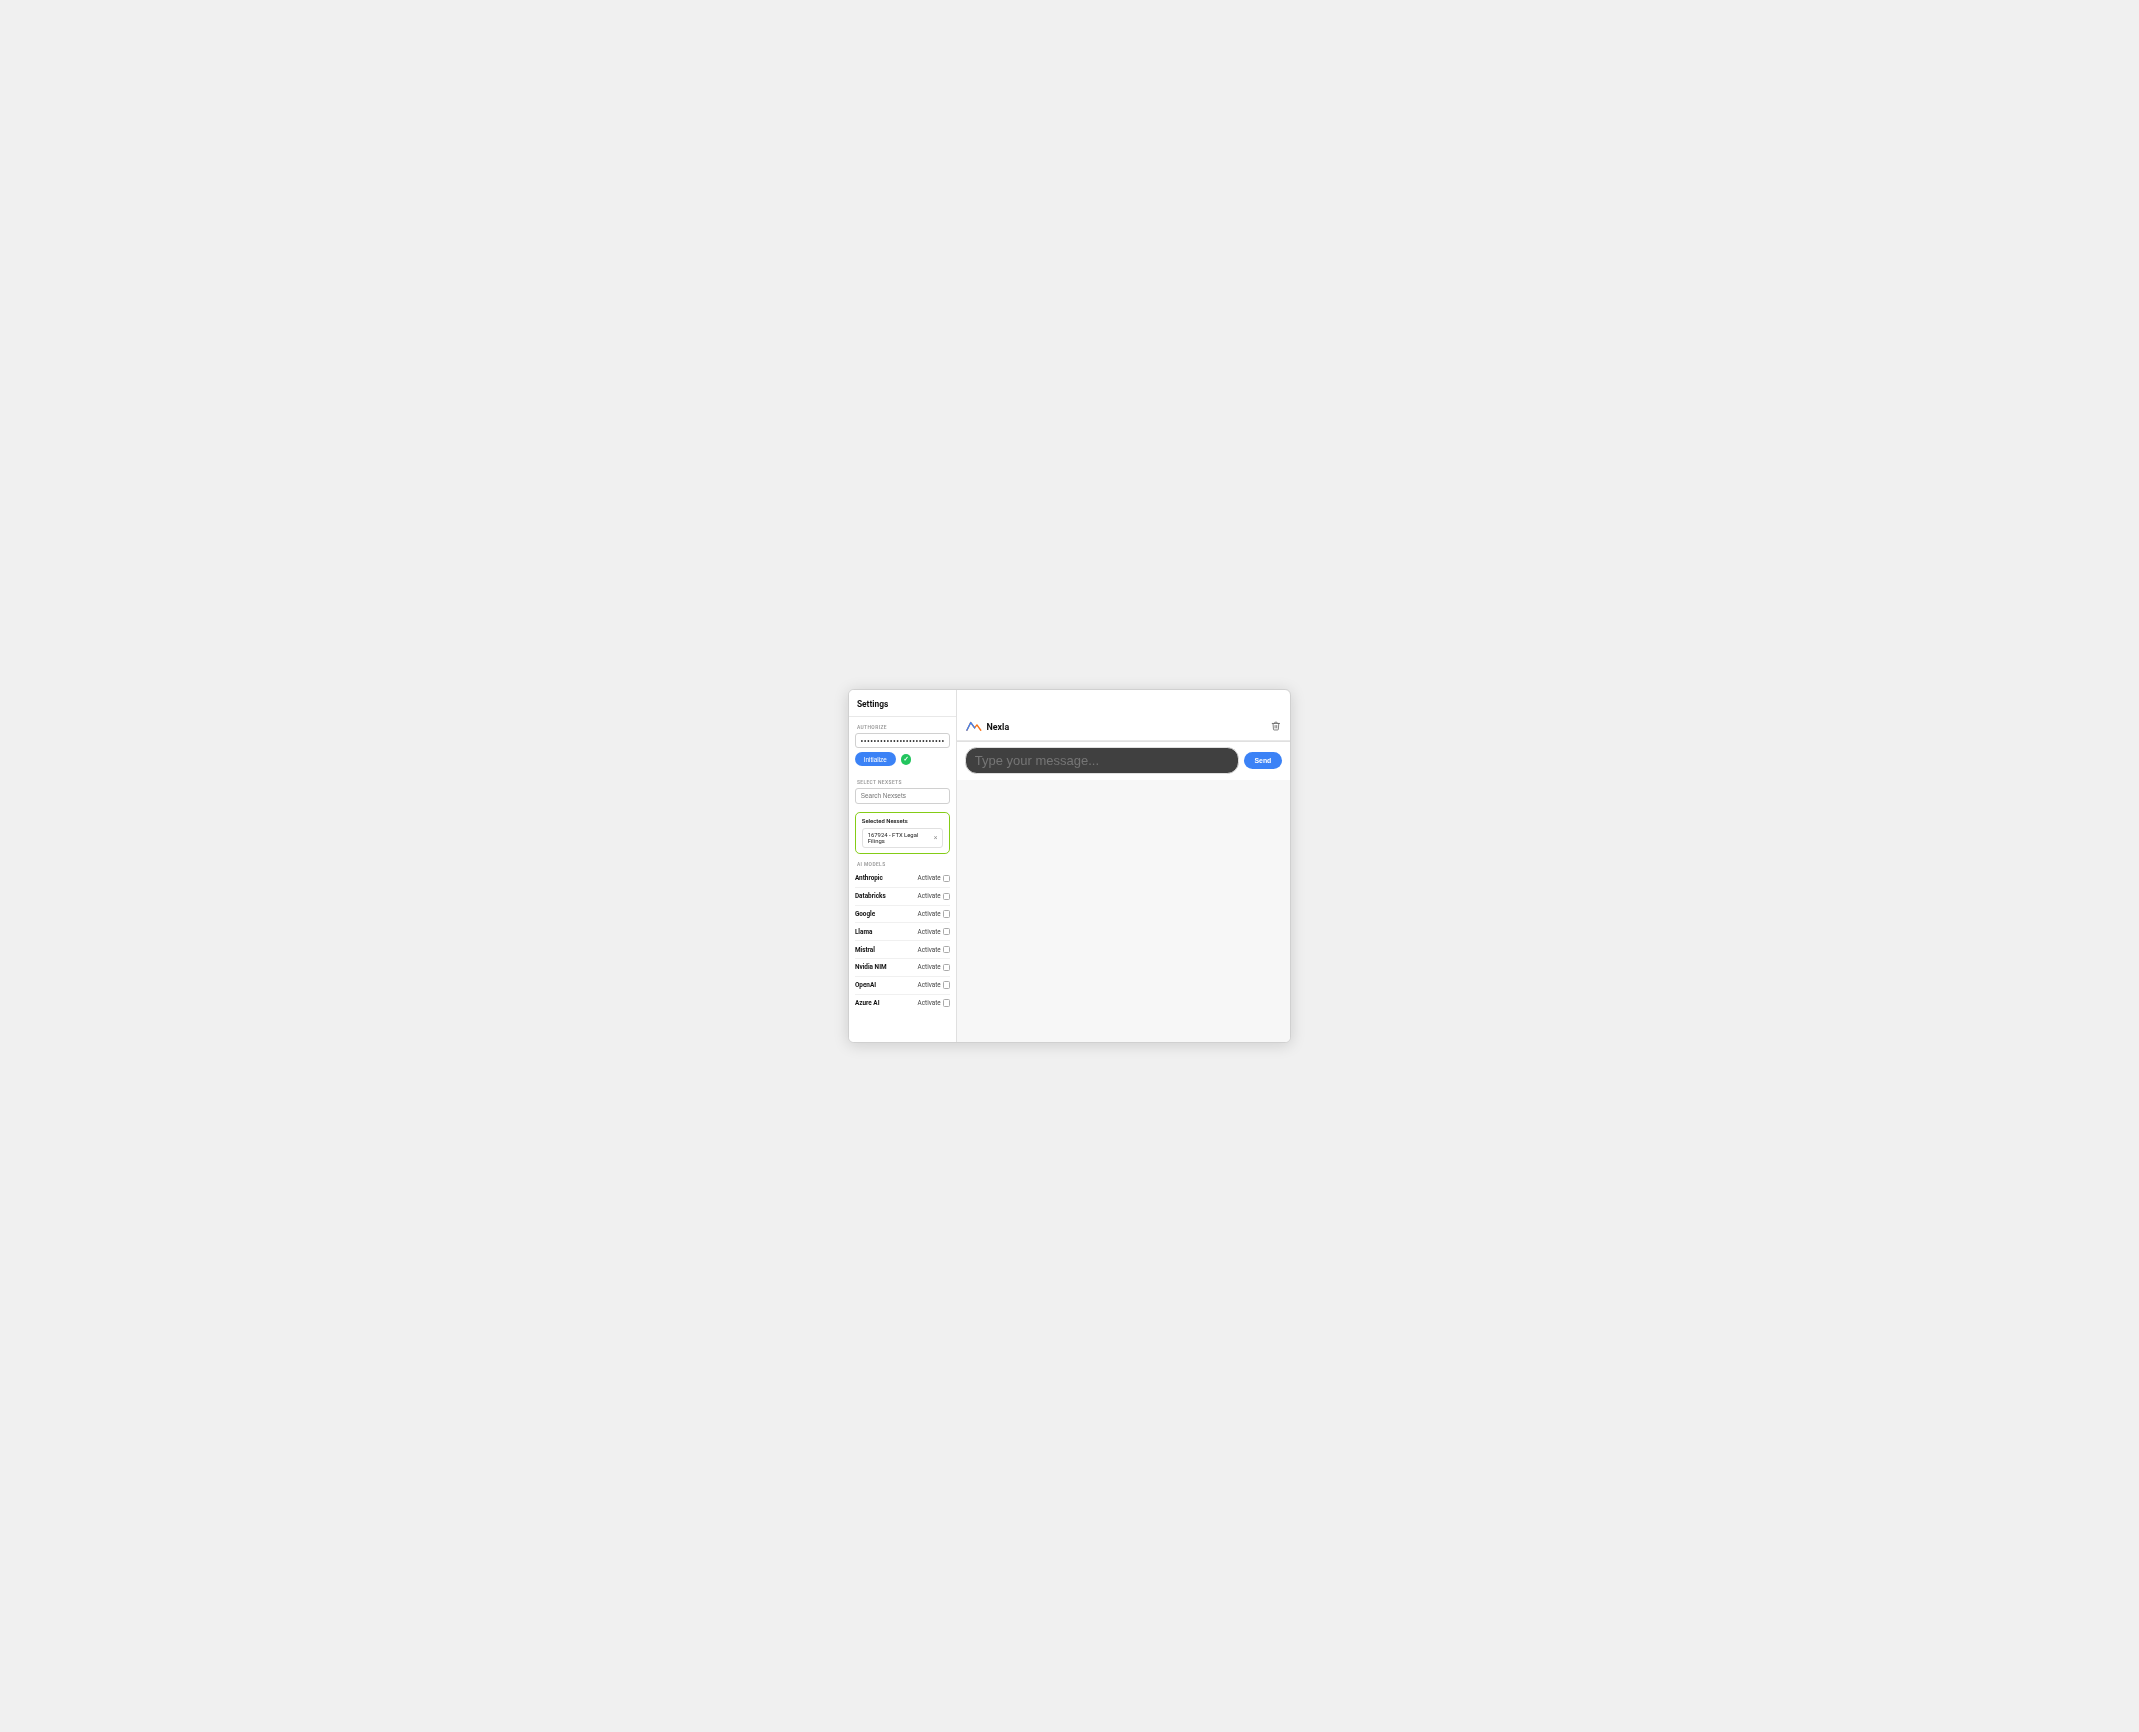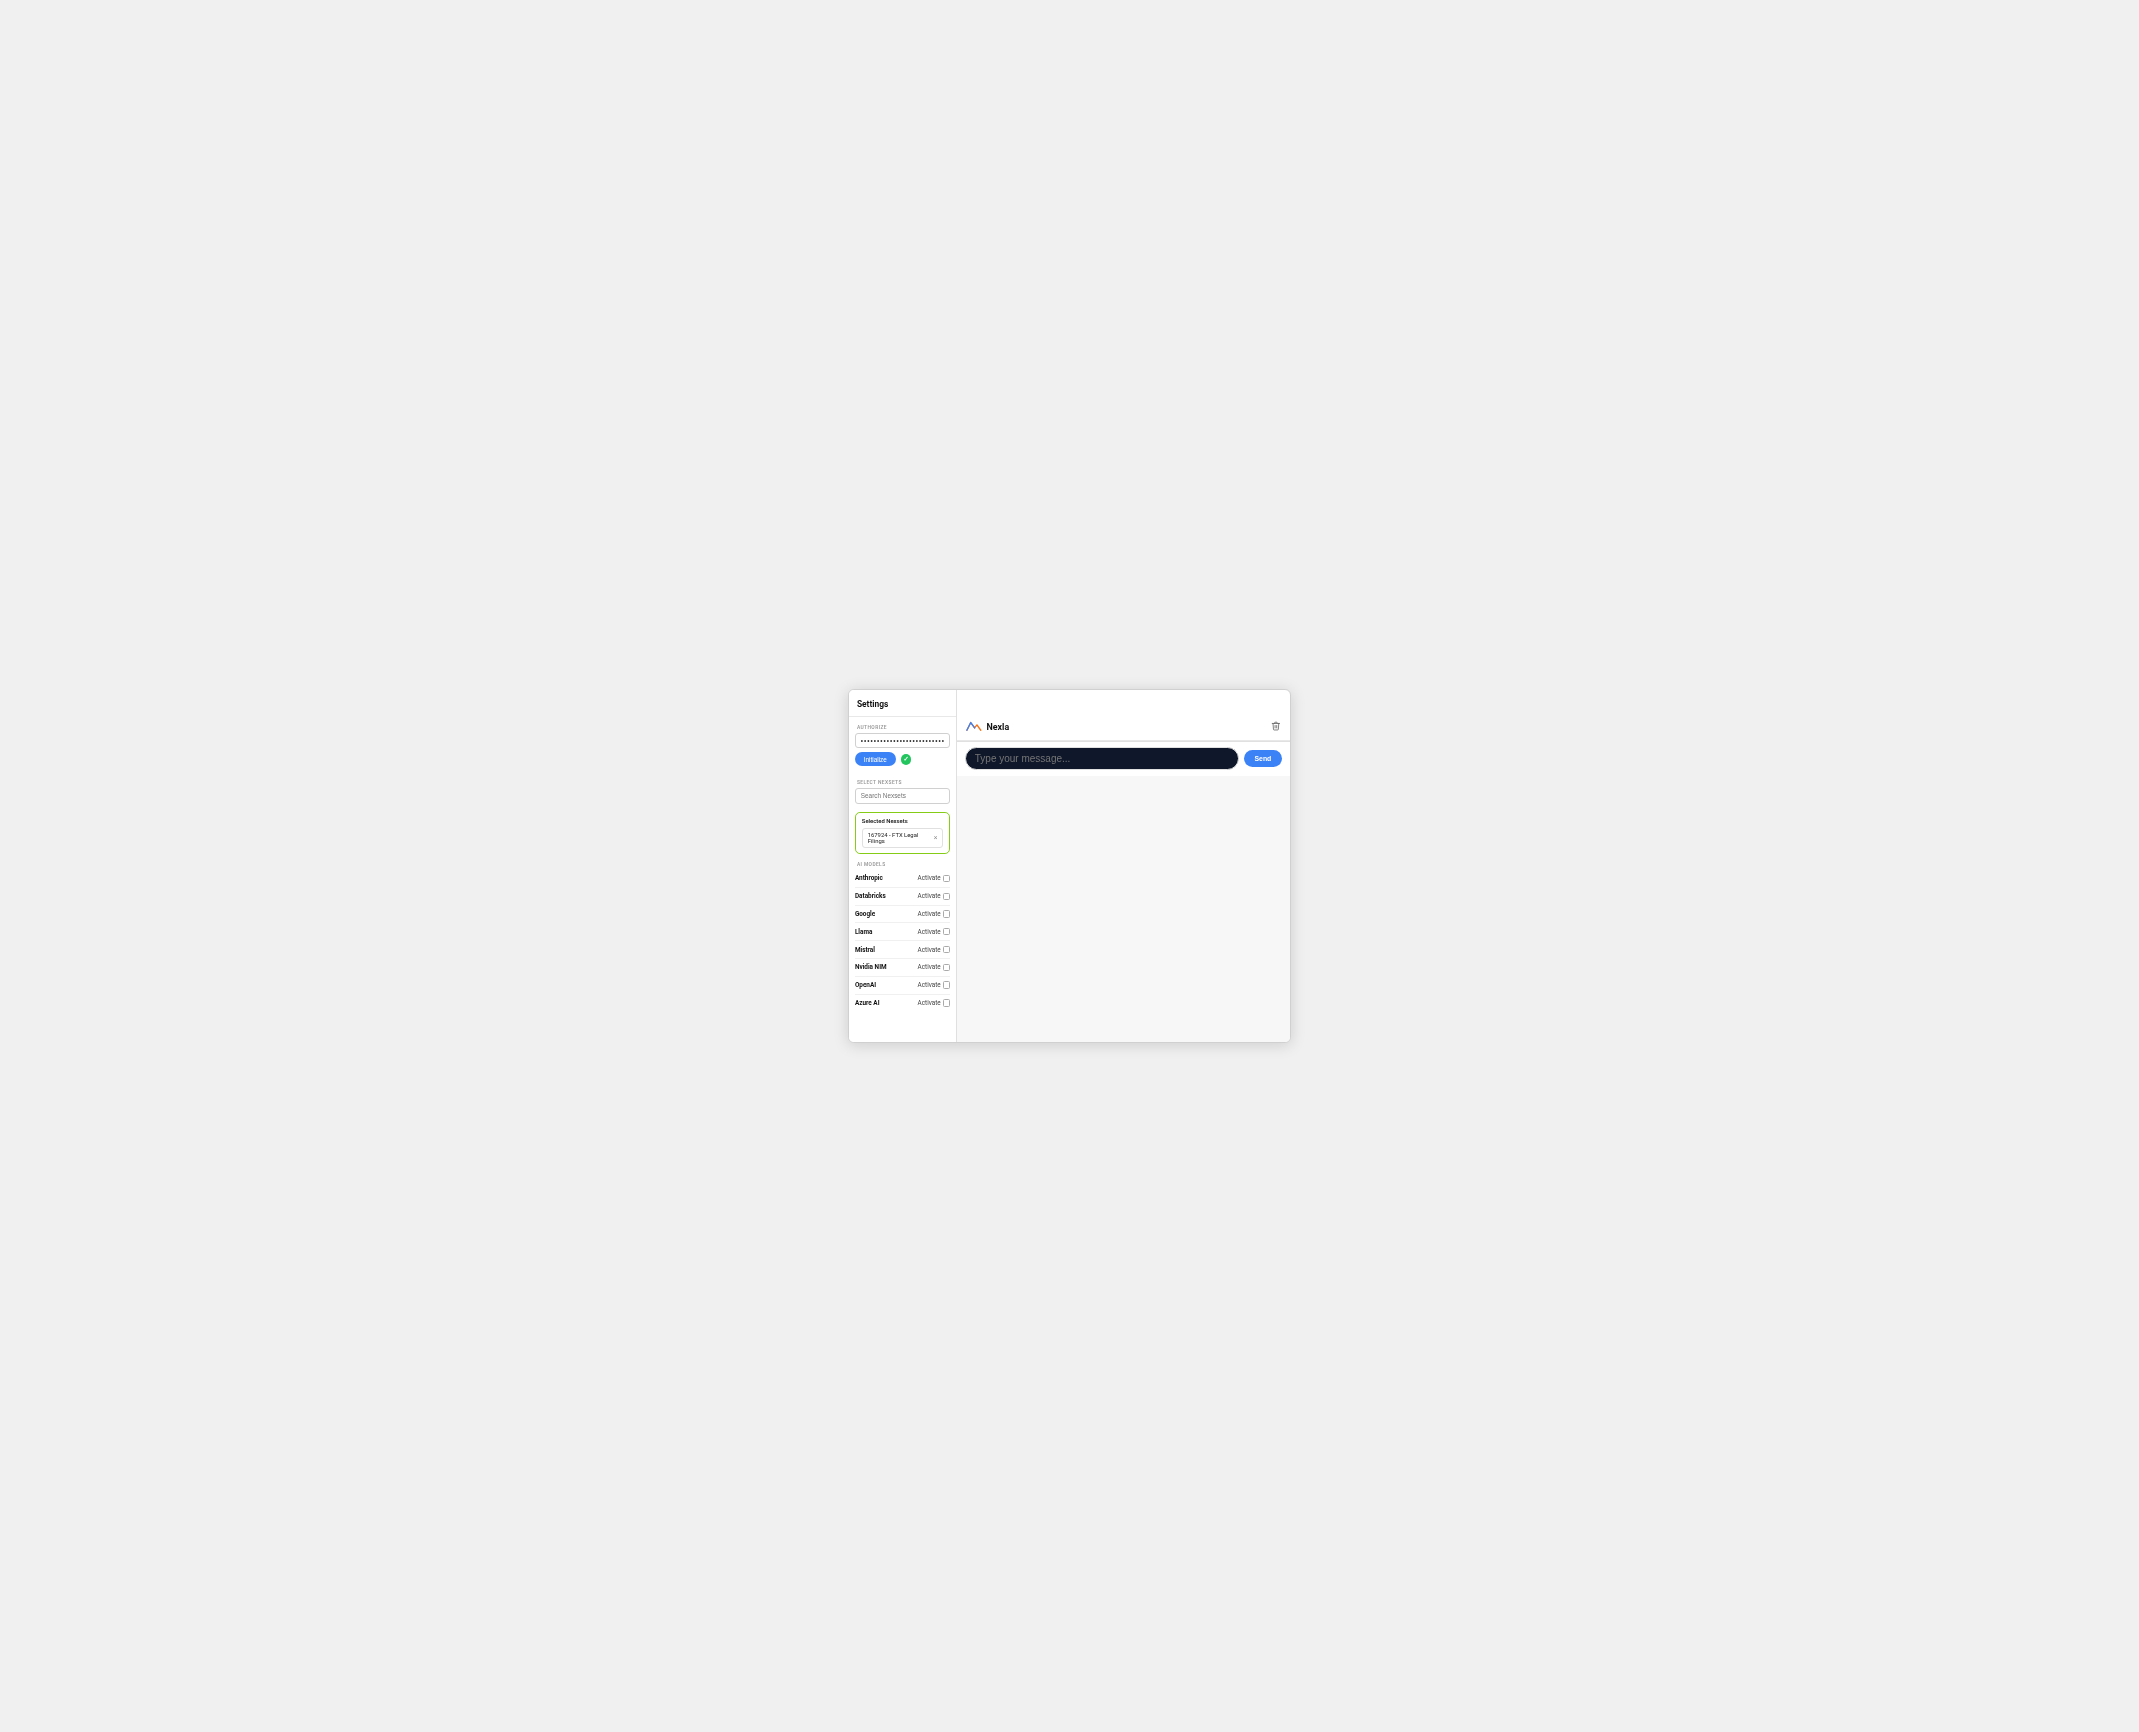--- a/index.html
+++ b/index.html
@@ -259,24 +259,24 @@
       background: #fff;
       border-top: 0.5px solid #e0e0e0;
       gap: 4.9px;
     }
 
     .chat-input {
       flex: 1;
       border: 0.5px solid #e0e0e0;
       border-radius: 11.8px;
       padding: 4.9px 8.9px;
-      font-size: 10px;
+      font-size: 13px;
       color: #aaa;
       outline: none;
-      background: #0f172a;
+      background: #404040;
     }
 
     .send-btn {
       background: #3b82f6;
       color: #fff;
       border: none;
       border-radius: 9.8px;
       padding: 4.9px 10.8px;
       font-size: 6.9px;
       font-weight: 600;

